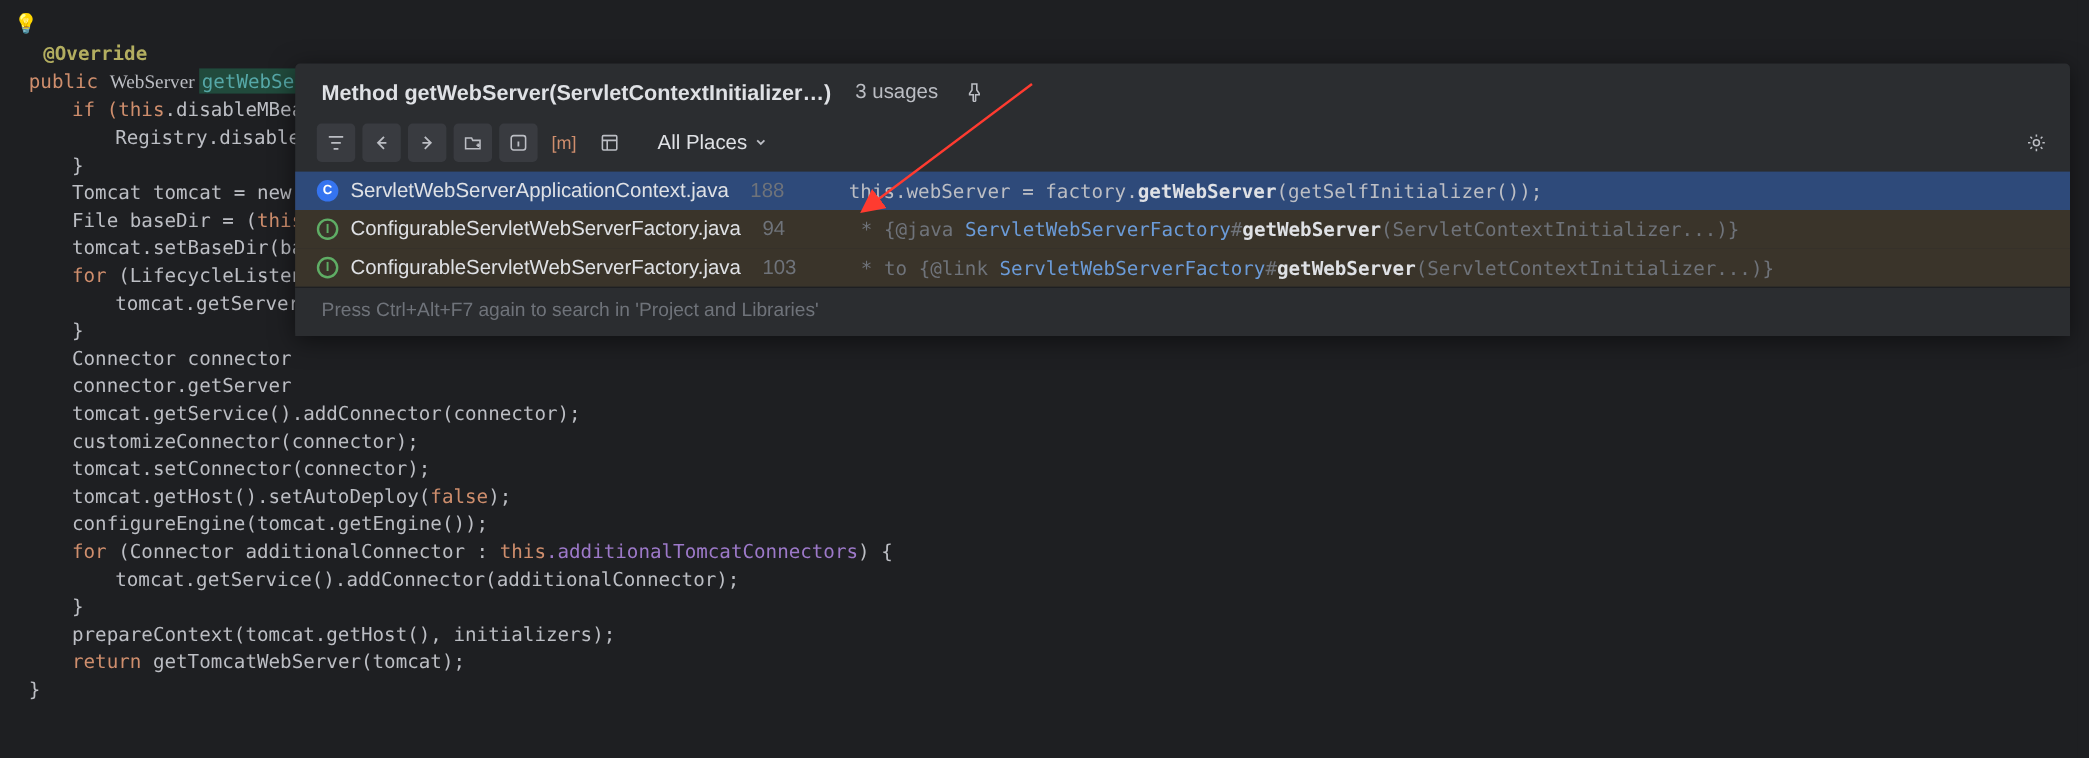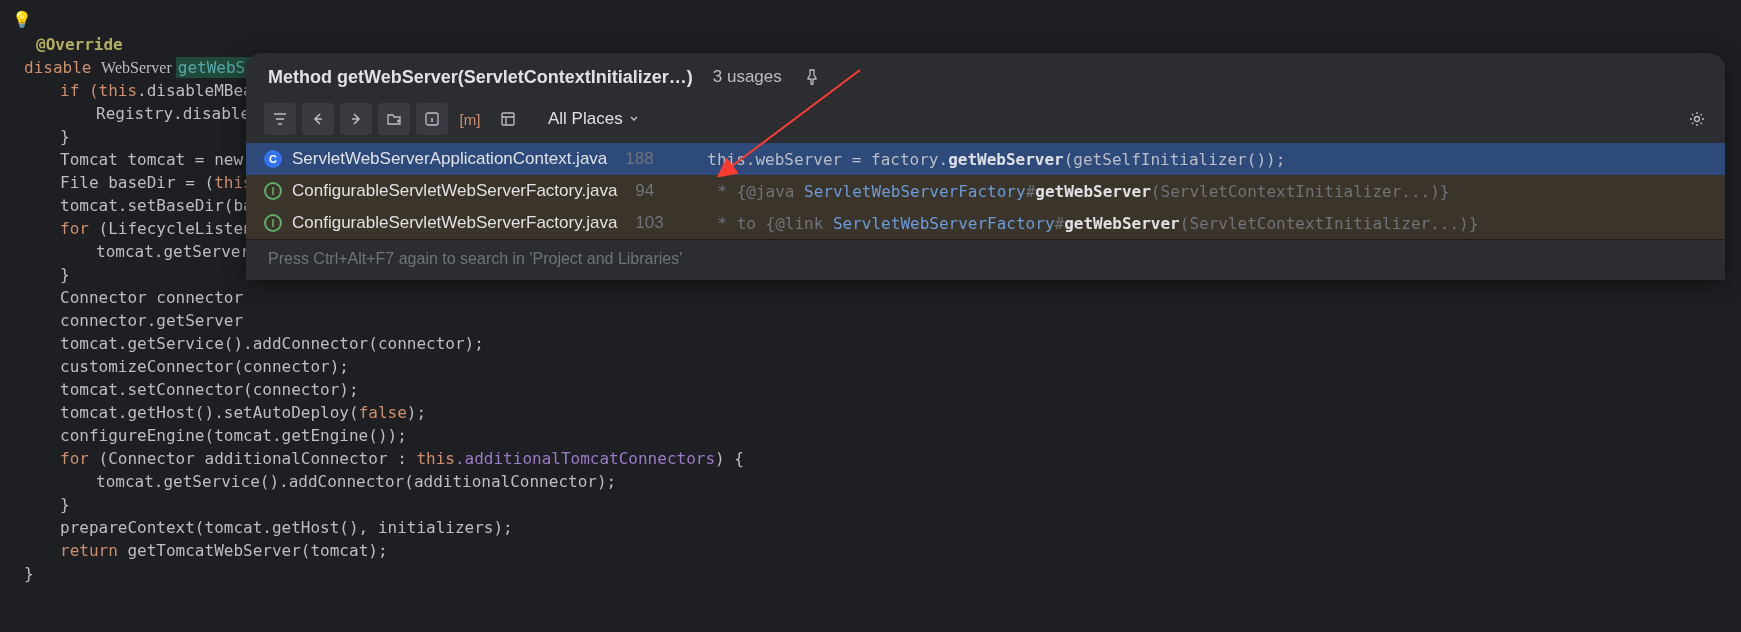--- a/index.html
+++ b/index.html
@@ -36,21 +36,21 @@
   .bool { color: #cf8e6d; }
 
   
   .popup {
     position: absolute;
     top: 53px;
     left: 246px;
     right: 16px;
     background: #2b2d30;
     box-shadow: 0 4px 20px rgba(0,0,0,0.5);
-    border-radius: 16px;
+    border-radius: 4px;
     display: flex;
     flex-direction: column;
     justify-content: center;
   }
   .popup-header {
     display: flex;
     align-items: center;
     padding: 10px 14px 8px 22px;
     gap: 8px;
   }
@@ -185,21 +185,21 @@
     background: #1e1f22;
   }
 </style>
 </head>
 <body>
 
 <div class="bulb">💡</div>
 
 <div class="editor">
 <span style="padding-left:26px" class="annotation">@Override</span>
-<span><span class="kw" style="padding-left:14px">disable </span><span class="type">WebServer </span><span class="method-decl">getWebServer</span><span class="plain">(ServletContextInitializer... initializers) {</span></span>
+<span><span class="kw" style="padding-left:14px">public </span><span class="type">WebServer </span><span class="method-decl">getWebServer</span><span class="plain">(ServletContextInitializer... initializers) {</span></span>
 <span style="padding-left:50px"><span class="kw">if (</span><span class="kw">this</span><span class="plain">.disableMBea</span></span>
 <span style="padding-left:86px"><span class="plain">Registry.disable</span></span>
 <span style="padding-left:50px"><span class="plain">}</span></span>
 <span style="padding-left:50px"><span class="plain">Tomcat tomcat = new </span></span>
 <span style="padding-left:50px"><span class="plain">File baseDir = (</span><span class="kw">this</span></span>
 <span style="padding-left:50px"><span class="plain">tomcat.setBaseDir(ba</span></span>
 <span style="padding-left:50px"><span class="kw">for </span><span class="plain">(LifecycleListen</span></span>
 <span style="padding-left:86px"><span class="plain">tomcat.getServer</span></span>
 <span style="padding-left:50px"><span class="plain">}</span></span>
 <span style="padding-left:50px"><span class="plain">Connector connector </span></span>

